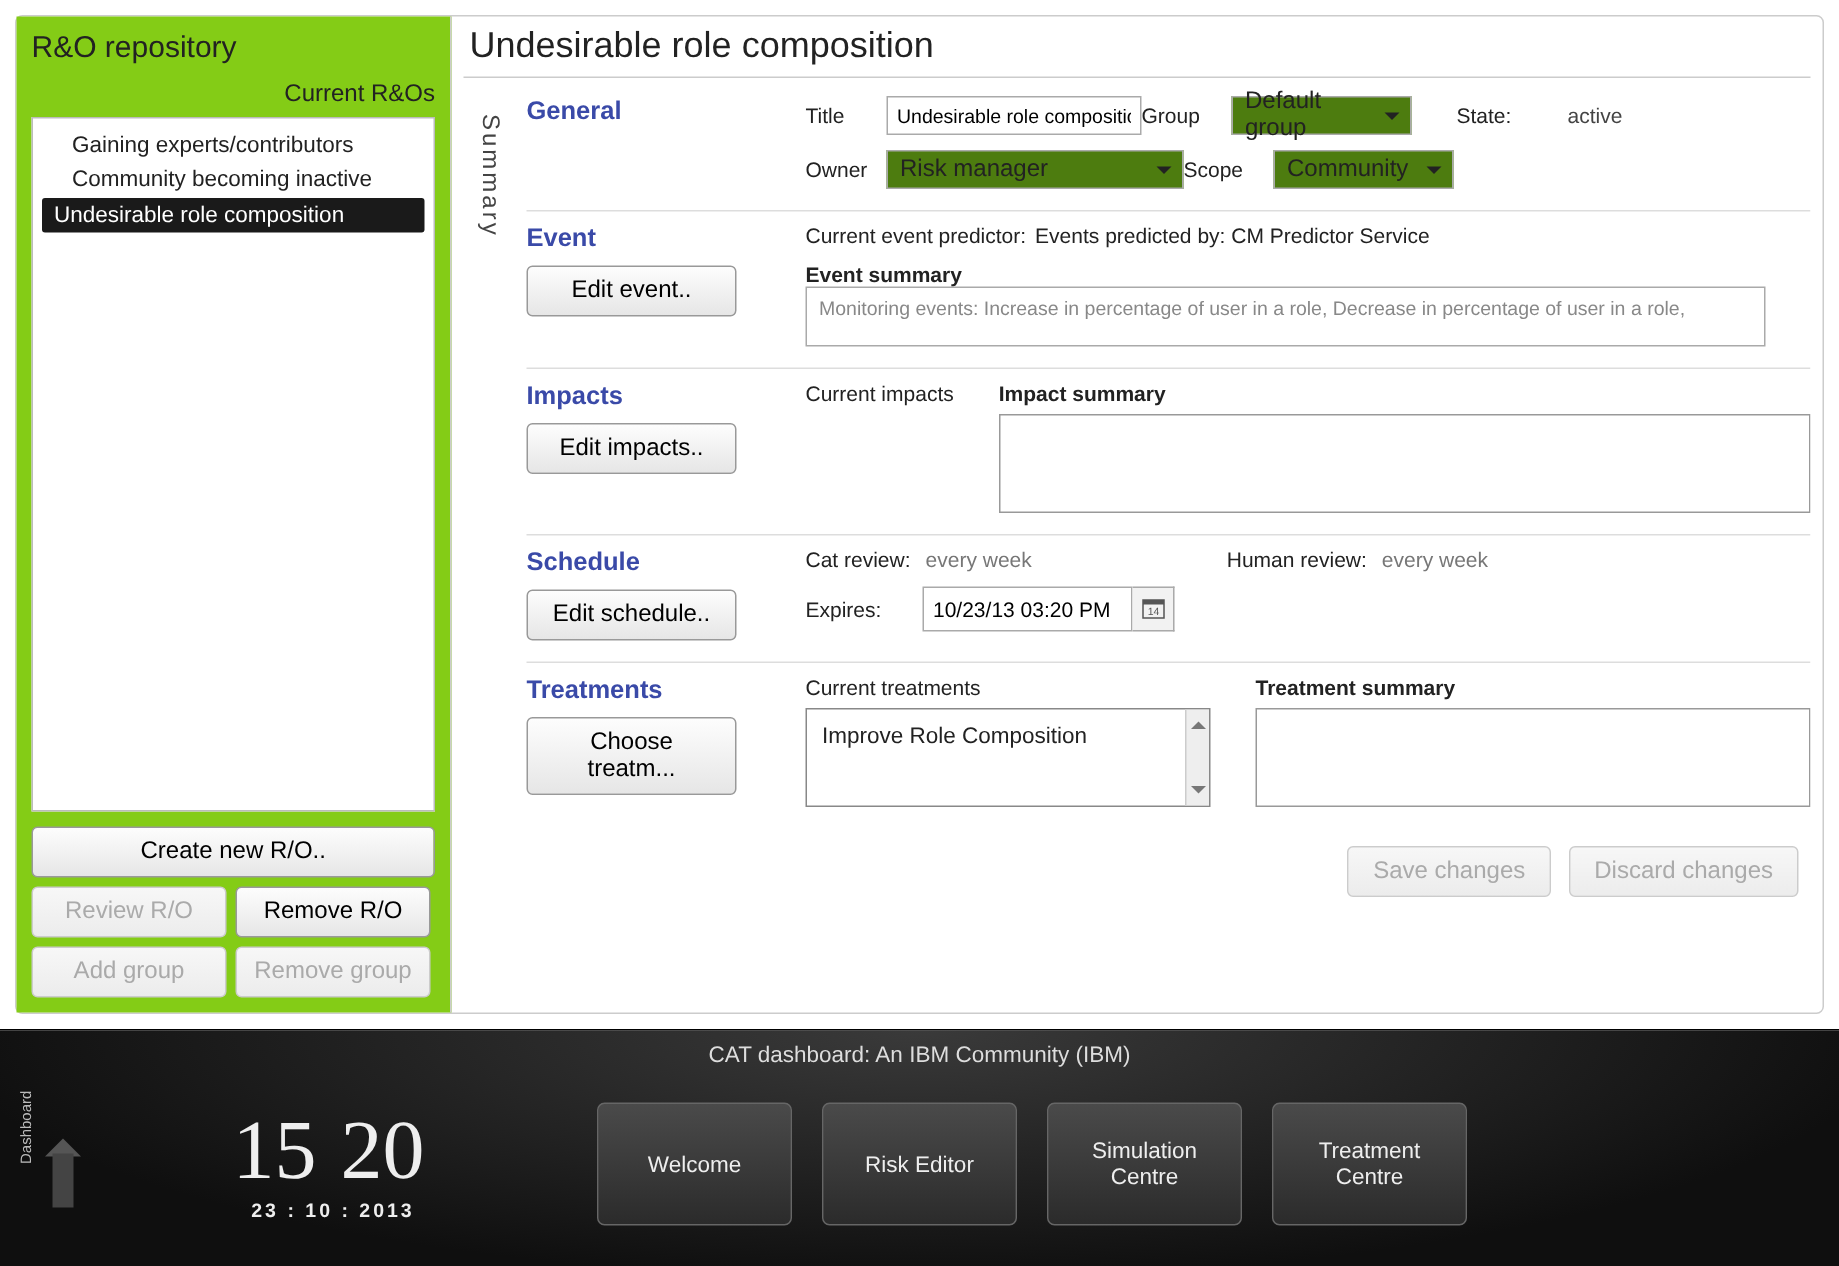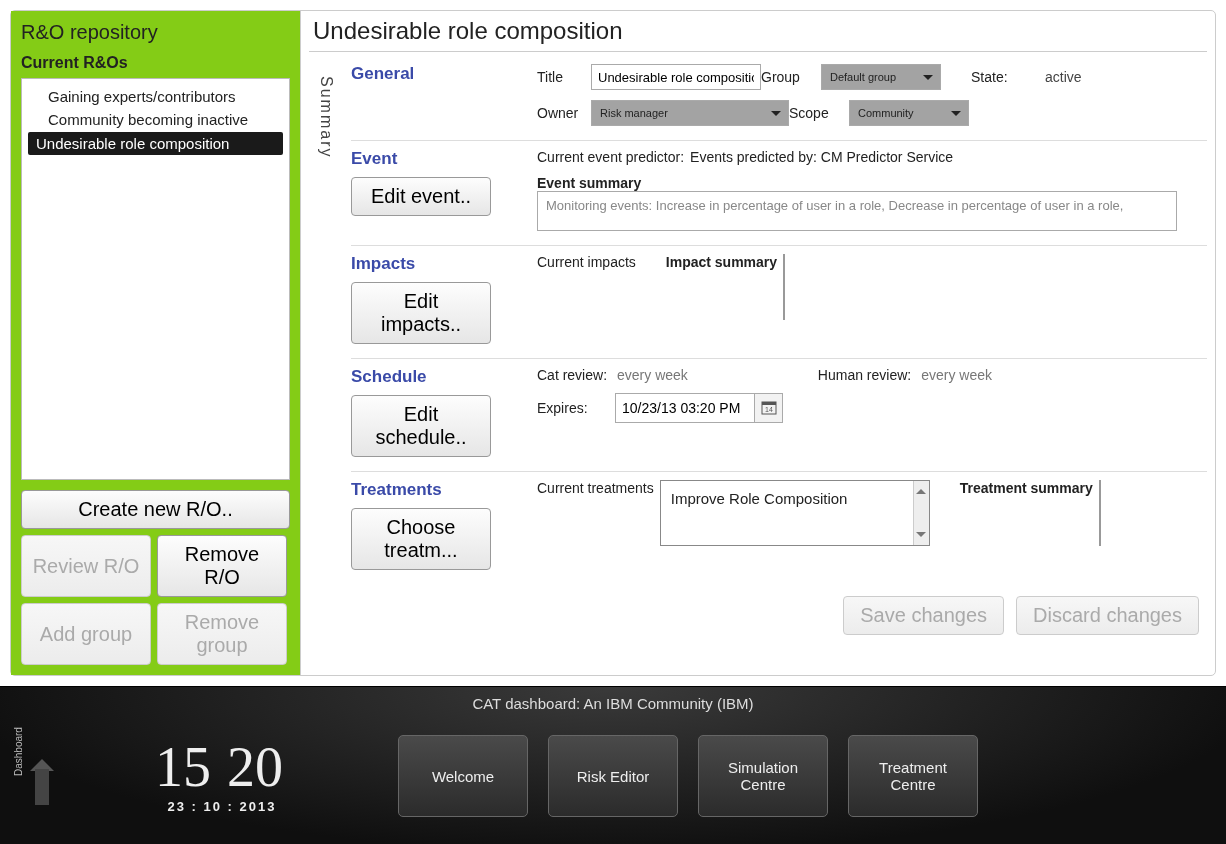--- a/index.html
+++ b/index.html
@@ -32,23 +32,24 @@
     background: #84cc16;
     display: flex;
     flex-direction: column;
     padding: 10px;
   }
   .sidebar-title {
     font-size: 20px;
     margin: 0 0 10px 0;
   }
   .sidebar-sub {
-    font-weight: bold;
+    font-weight: normal;
     font-size: 16px;
-    margin: 0 0 6px 0;
+    margin: 0 0 6px 12px;
+    text-align: right;
   }
   .rolist {
     flex: 1;
     background: #fff;
     border: 1px solid #bbb;
     padding: 6px 0;
     overflow: auto;
   }
   .rolist-item {
     padding: 3px 10px 3px 26px;
@@ -65,21 +66,21 @@
   }
   .sidebar-btns {
     margin-top: 10px;
     display: flex;
     flex-direction: column;
     gap: 6px;
   }
   .btn-row { display: flex; gap: 6px; }
   .btn {
     padding: 7px 10px;
-    font-size: 20px;
+    font-size: 16px;
     border: 1px solid #999;
     border-radius: 4px;
     background: linear-gradient(#fdfdfd,#e6e6e6);
     cursor: pointer;
     text-align: center;
     flex: 1;
   }
   .btn.disabled { color: #aaa; cursor: default; background: linear-gradient(#f7f7f7,#ececec); border-color:#ccc; }
   .btn.small { flex: 0 0 auto; width: 130px; }
 
@@ -158,43 +159,43 @@
     width: 170px;
   }
   .select {
     position: relative;
     border: 1px solid #aaa;
     height: 26px;
     width: 120px;
     display: flex;
     align-items: center;
     padding: 0 22px 0 8px;
-    font-size: 11px;
-    background: #a3a3a3;
+    font-size: 16px;
+    background: #4d7c0f;
     cursor: pointer;
   }
   .select::after {
     content: '';
     position: absolute;
     right: 7px; top: 10px;
     border: 5px solid transparent;
     border-top-color: #222;
   }
   .state-val { margin-left: 14px; color:#444; }
   .event-summary-label, .sub-label { font-weight: bold; font-size: 14px; }
   .event-summary-box {
     border: 1px solid #aaa;
     min-height: 40px;
     padding: 6px 8px;
     color: #888;
     font-size: 13px;
     width: 640px;
   }
   .two-col { display: flex; gap: 30px; }
-  .col { flex: 1; display:flex; flex-direction:row; gap:6px; }
+  .col { flex: 1; display:flex; flex-direction:column; gap:6px; }
   .listbox {
     border: 1px solid #888;
     width: 270px;
     height: 66px;
     position: relative;
     background:#fff;
     overflow:hidden;
   }
   .listbox-inner { padding: 8px 10px; font-size: 15px; line-height: 1.35; }
   .listbox .sb { position:absolute; right:0; top:0; bottom:0; width:16px; background:#eee; border-left:1px solid #ccc; display:flex; flex-direction:column; justify-content:space-between; align-items:center; }

